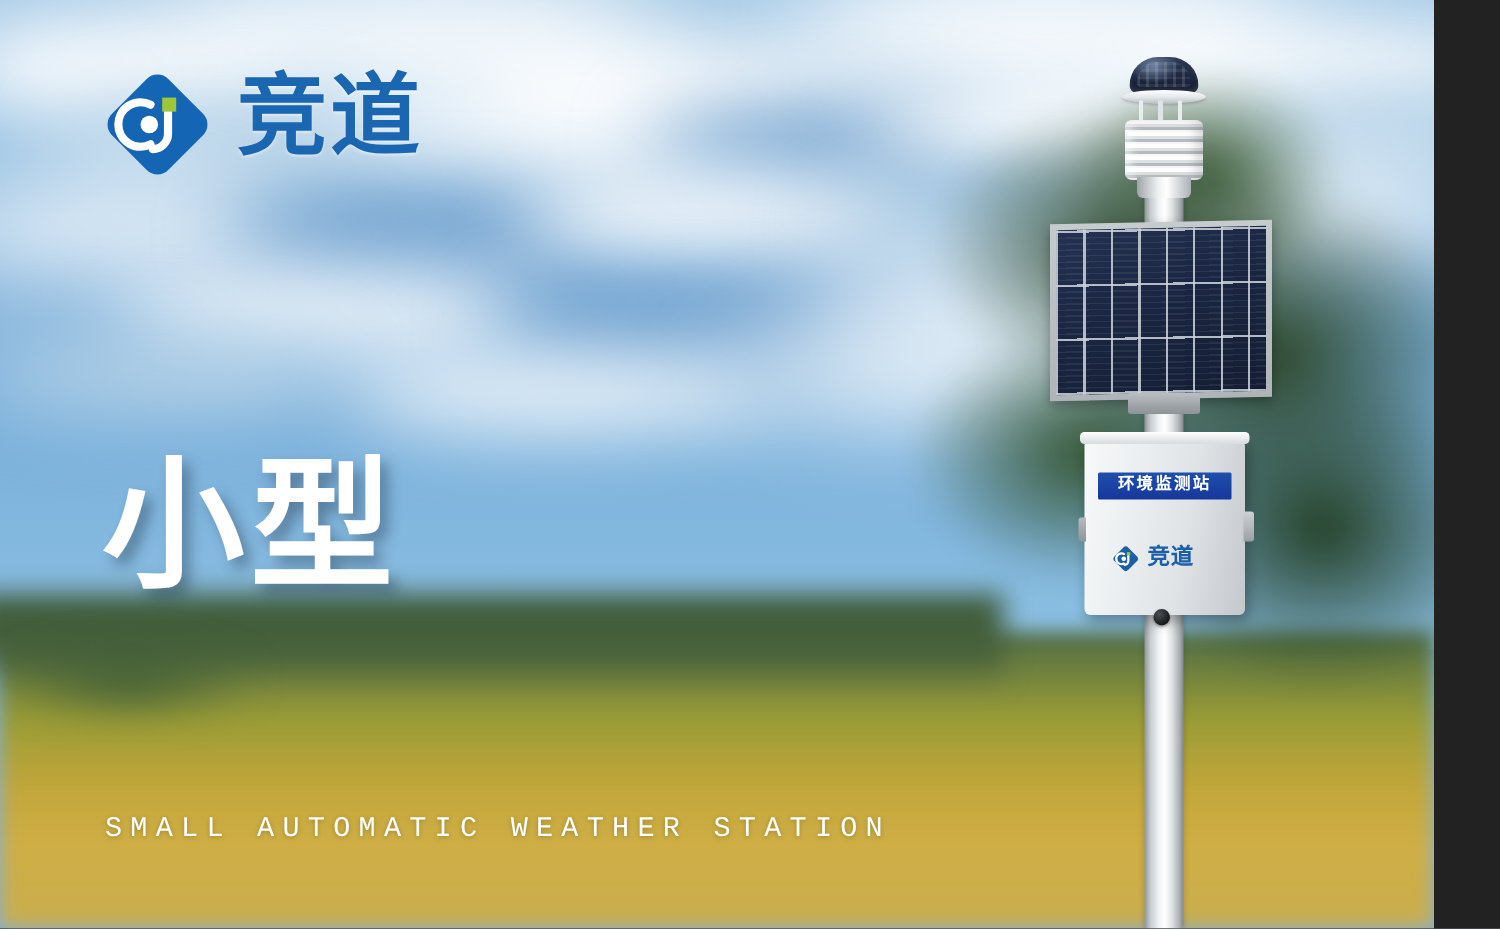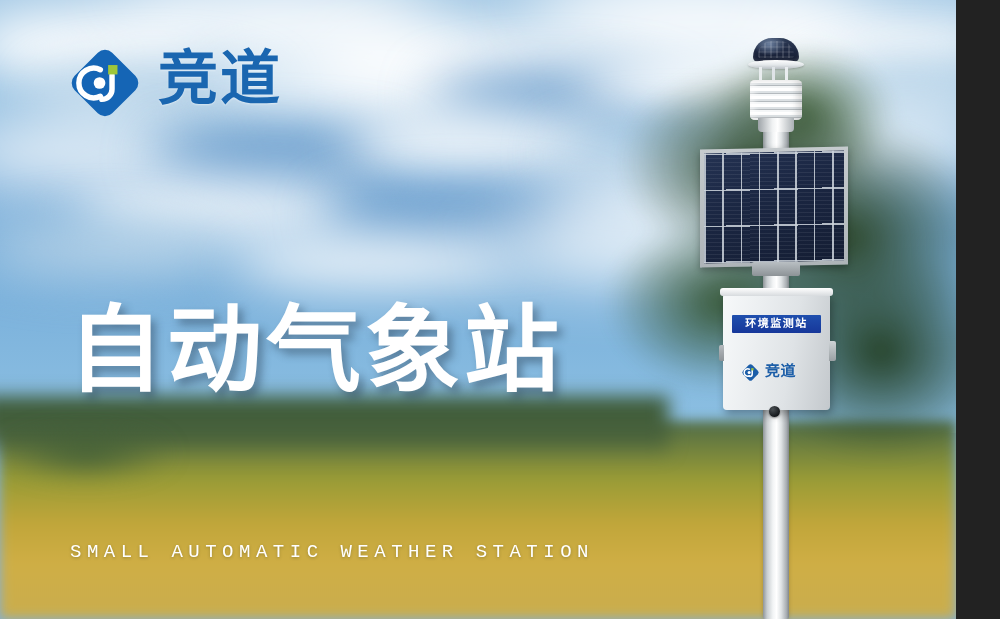--- a/index.html
+++ b/index.html
@@ -368,21 +368,21 @@
         <path d="M44 33 a19 19 0 1 0 0 34" fill="none" stroke="#ffffff" stroke-width="7" stroke-linecap="round"></path>
         <circle cx="43" cy="50" r="7.5" fill="#ffffff"></circle>
         <path d="M59 40 v18 a13 13 0 0 1 -13 13" fill="none" stroke="#ffffff" stroke-width="7" stroke-linecap="round"></path>
         <rect x="54" y="27" width="12" height="12" fill="#9fc63a"></rect>
       </svg>
     </div>
     <div class="logo-word">竞道</div>
   </div>
 
   <div class="headline">
-    <div>自动气象站</div>
+    <div>小型</div>
   </div>
 
   <div class="subtitle">SMALL AUTOMATIC WEATHER STATION</div>
 
   <div class="station">
 
     <div class="mast"></div>
     <div class="mast-cap"></div>
 
     <div class="sensor">

